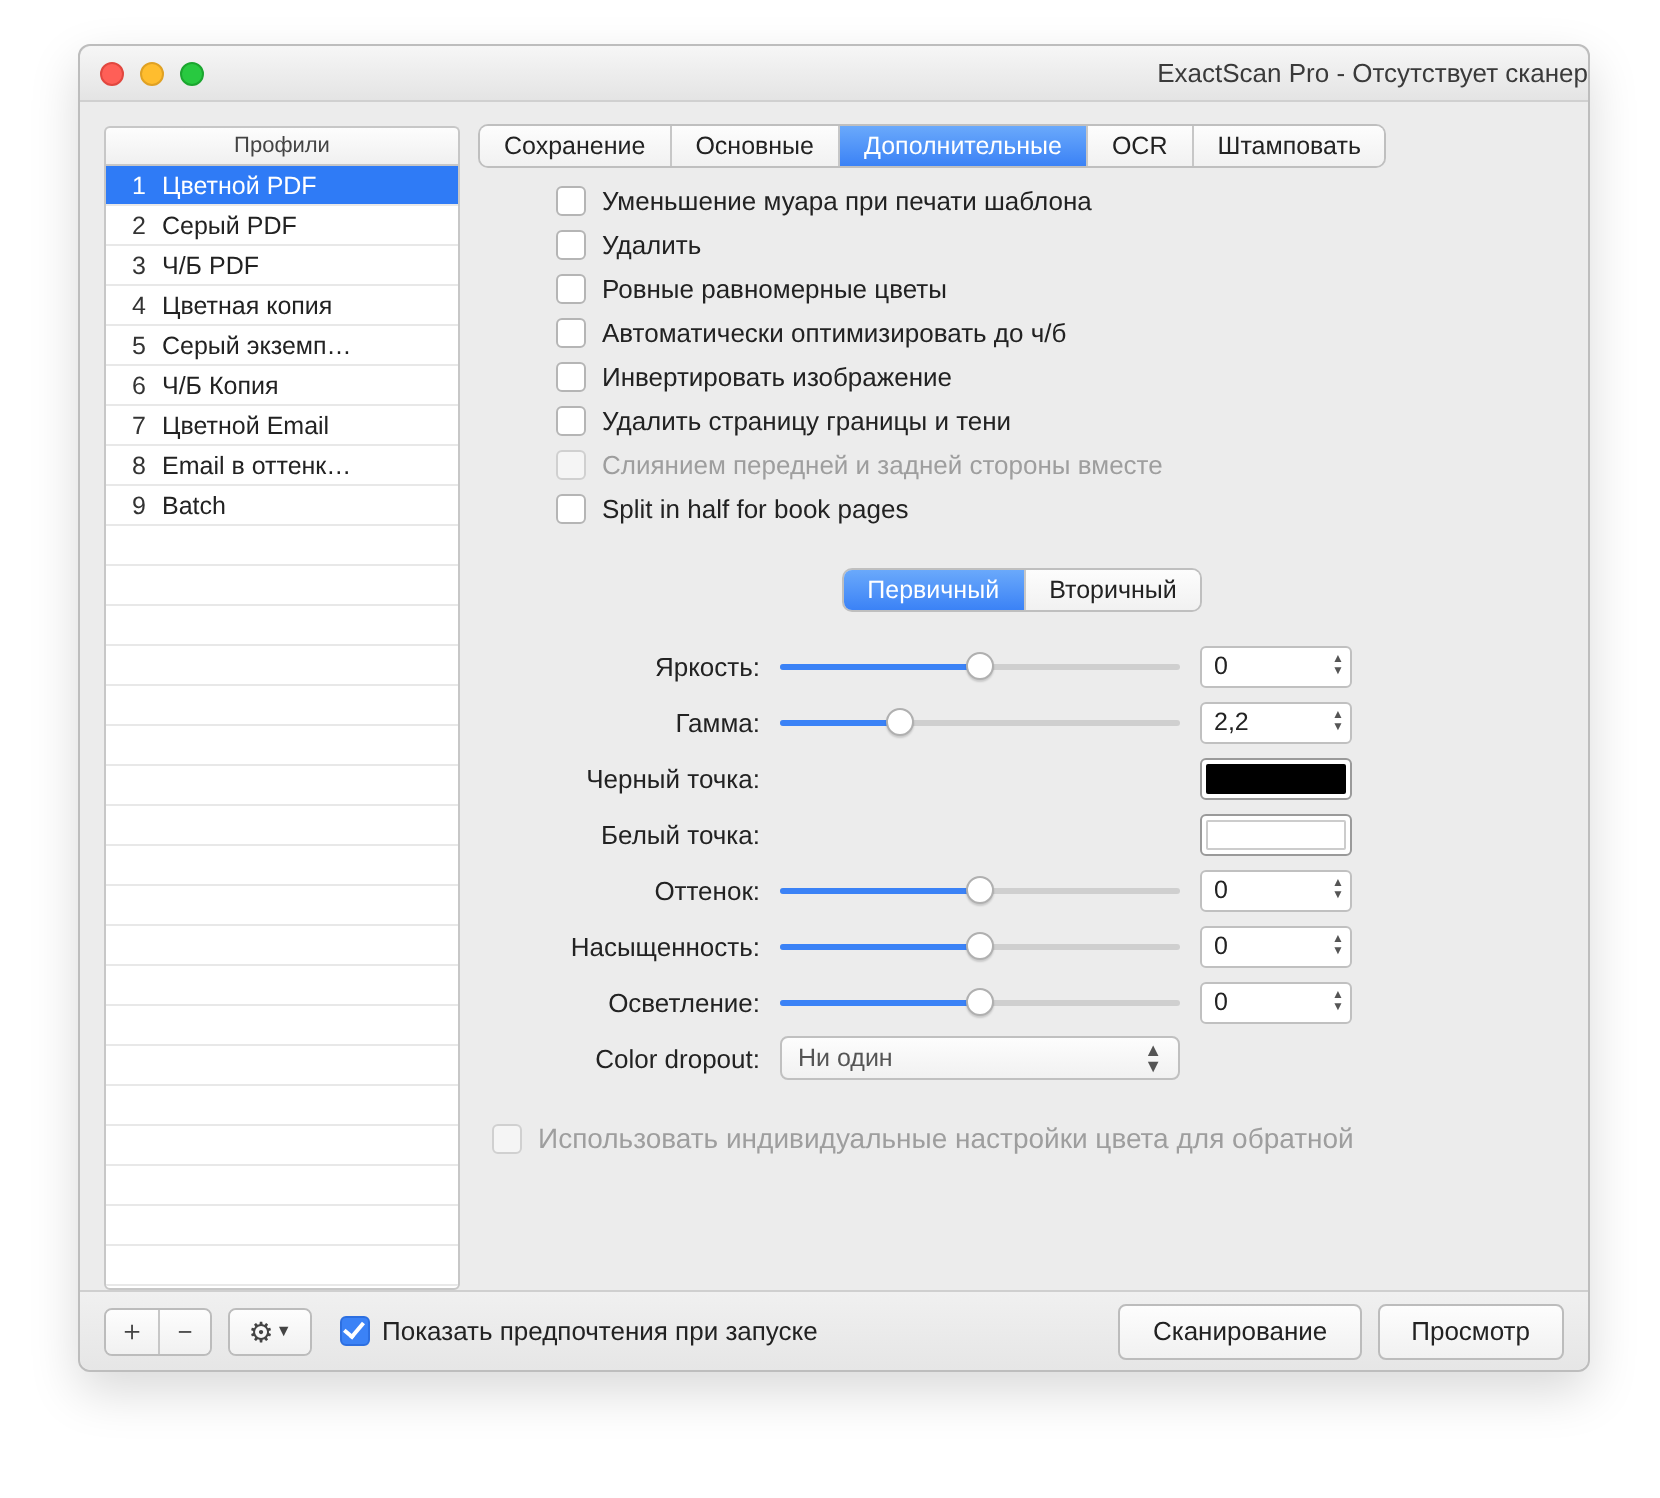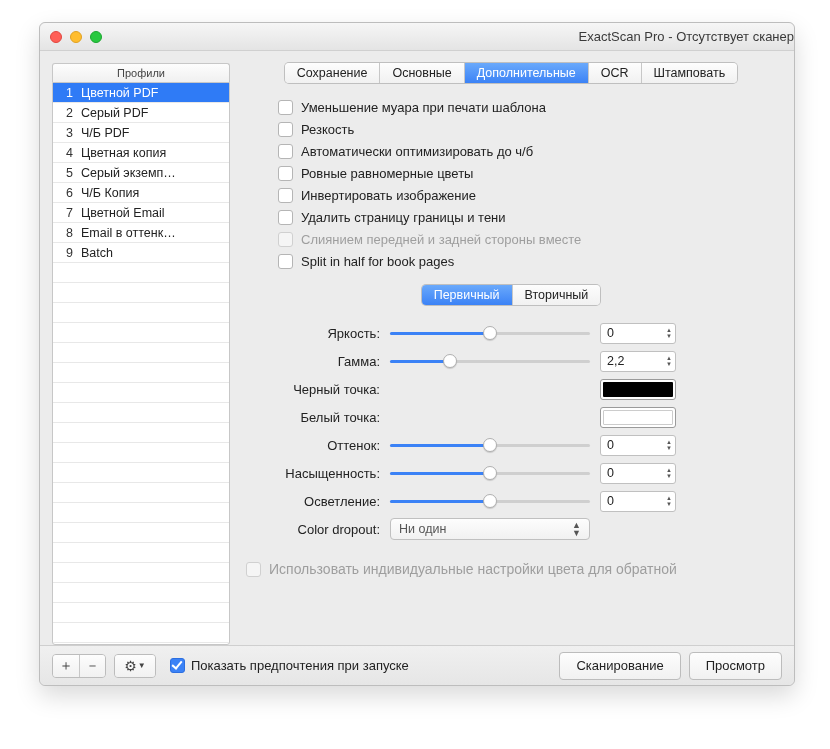--- a/index.html
+++ b/index.html
@@ -65,33 +65,33 @@
     border-radius: 0 0 3px 3px;
     overflow: hidden;
   }
   .prow { display:flex; height:20px; align-items:center; border-bottom:1px solid #e8e8e8; font-size:12.5px; }
   .prow .num { width:28px; text-align:right; padding-right:8px; color:#333; }
   .prow .nm { flex:1; overflow:hidden; white-space:nowrap; text-overflow:ellipsis; padding-right:4px; }
   .prow.sel { background:#2f7bf6; color:#fff; }
   .prow.sel .num { color:#fff; }
   
   .right { flex:1; display:flex; flex-direction:column; }
-  .tabs { display:flex; justify-content:center; margin-bottom:10px; }
+  .tabs { display:flex; justify-content:flex-start; margin-bottom:10px; }
   .seg { display:flex; border-radius:4px; overflow:hidden; box-shadow:0 0 0 1px #bfbfbf; }
   .seg > div {
     padding: 3px 12px;
     font-size: 12.5px;
     background: linear-gradient(#fdfdfd,#f1f1f1);
     border-right:1px solid #c7c7c7;
     cursor:default;
   }
   .seg > div:last-child { border-right:none; }
   .seg > div.active { background: linear-gradient(#6aa9fb,#3b82f6); color:#fff; }
   .checks { padding-left:6px; margin-bottom:12px; }
-  .chk { display:flex; align-items:flex-end; height:22px; font-size:13px;padding-left:32px; }
+  .chk { display:flex; align-items:flex-start; height:22px; font-size:13px;padding-left:32px; }
   .chk .box {
     width:15px; height:15px; border:1px solid #b5b5b5; border-radius:3px;
     background:#fff; margin-right:8px;
   }
   .chk.disabled { color:#9e9e9e; }
   .chk.disabled .box { border-color:#d0d0d0; background:#f5f5f5; }
   .subseg-row { display:flex; justify-content:center; margin:4px 0 14px 0; }
   .sliders { }
   .srow { display:flex; align-items:center; height:28px; }
   .slabel { width:150px; text-align:right; padding-right:10px; font-size:13px; }
@@ -319,29 +319,29 @@
         </div>
       </div>
 
       <div class="checks">
         <div class="chk">
             <div class="box"></div>
             <span>Уменьшение муара при печати шаблона</span>
           </div>
         <div class="chk">
             <div class="box"></div>
-            <span>Резкость</span>
+            <span>Удалить</span>
+          </div>
+        <div class="chk">
+            <div class="box"></div>
+            <span>Ровные равномерные цветы</span>
           </div>
         <div class="chk">
             <div class="box"></div>
             <span>Автоматически оптимизировать до ч/б</span>
-          </div>
-        <div class="chk">
-            <div class="box"></div>
-            <span>Ровные равномерные цветы</span>
           </div>
         <div class="chk">
             <div class="box"></div>
             <span>Инвертировать изображение</span>
           </div>
         <div class="chk">
             <div class="box"></div>
             <span>Удалить страницу границы и тени</span>
           </div>
         <div class="chk disabled">

